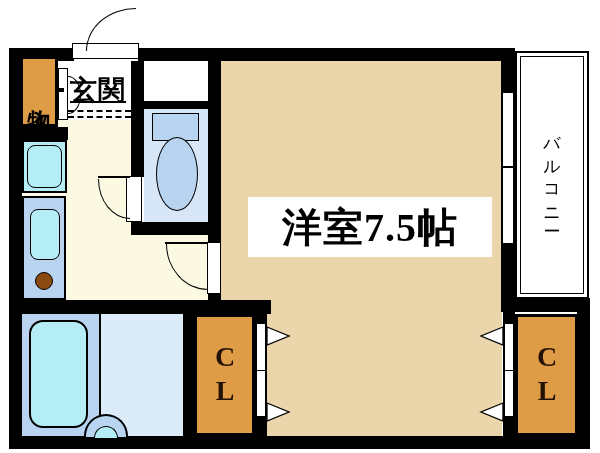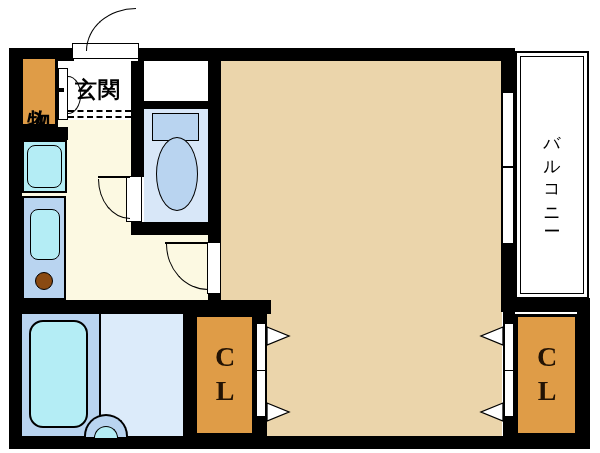--- a/index.html
+++ b/index.html
@@ -73,21 +73,21 @@
   <div class="abs lbl" style="left:20px;top:56px;width:38px;height:71px;background:var(--closet);border:3px solid #000;z-index:3;">
     <span class="vtext" style="font-size:23px;font-weight:600;line-height:1;">物入</span>
   </div>
 
   <div class="door" style="left:58px;top:68px;width:10px;height:52px;border-width:1.2px;"></div>
   <div class="abs" style="left:58px;top:88px;width:6px;height:4px;background:#000;z-index:6;"></div>
   <div class="arc" style="left:68px;top:76px;width:13px;height:19px;border-top:1.3px solid #000;border-right:1.3px solid #000;border-top-right-radius:100% 100%;"></div>
   <div class="arc" style="left:68px;top:95px;width:13px;height:19px;border-bottom:1.3px solid #000;border-right:1.3px solid #000;border-bottom-right-radius:100% 100%;"></div>
 
   <div class="abs lbl" style="left:62px;top:72px;width:72px;height:36px;z-index:4;">
-    <span style="font-size:22px;font-weight:600;letter-spacing:1px;">玄関</span>
+    <span style="font-size:27px;font-weight:600;letter-spacing:1px;text-decoration:underline;">玄関</span>
   </div>
   <div class="abs" style="left:68px;top:110px;width:63px;height:0;border-top:2px dashed #000;z-index:4;"></div>
   <div class="abs" style="left:68px;top:116px;width:63px;height:0;border-top:2px dashed #000;z-index:4;"></div>
 
   <div class="abs" style="left:74px;top:48px;width:64px;height:13px;background:#fff;z-index:4;"></div>
   <div class="door" style="left:72px;top:43px;width:67px;height:16px;"></div>
   <div class="arc" style="left:86px;top:8px;width:50px;height:43px;border-top:1.5px solid #000;border-left:1.5px solid #000;border-top-left-radius:100% 100%;"></div>
 
   <div class="fx" style="left:144px;top:109px;width:64px;height:113px;">
     <div class="abs" style="left:8px;top:4px;width:47px;height:28px;background:var(--fixture-blue);border:1.5px solid #000;"></div>
@@ -106,20 +106,23 @@
     <div class="abs" style="left:6px;top:11px;width:30px;height:51px;background:var(--fixture-cyan);border:1.5px solid #000;border-radius:8px;"></div>
     <div class="abs" style="left:11px;top:74px;width:18px;height:18px;background:var(--burner);border:1.5px solid #000;border-radius:50%;"></div>
   </div>
 
   <div class="fx" style="left:29px;top:320px;width:59px;height:108px;background:var(--fixture-cyan);border:2px solid #000;border-radius:14px;"></div>
   <div class="abs" style="left:99px;top:313px;width:2px;height:123px;background:#000;z-index:3;"></div>
   <div class="fx" style="left:84px;top:414px;width:44px;height:23px;background:var(--fixture-blue);border:2px solid #000;border-bottom:none;border-radius:22px 22px 0 0;">
     <div class="abs" style="left:8px;top:10px;width:24px;height:12px;background:var(--fixture-cyan);border:1.5px solid #000;border-bottom:none;border-radius:12px 12px 0 0;"></div>
   </div>
 
+  <div class="abs lbl" style="left:248px;top:197px;width:244px;height:60px;background:#fff;z-index:4;">
+    <span style="font-size:40px;font-weight:bold;letter-spacing:1px;">洋室7.5帖</span>
+  </div>
 
   <div class="abs" style="left:208px;top:243px;width:13px;height:50px;background:#fff;z-index:4;"></div>
   <div class="door" style="left:207px;top:242px;width:14px;height:52px;"></div>
   <div class="abs" style="left:165px;top:242px;width:43px;height:0;border-top:2px solid #000;z-index:5;"></div>
   <div class="arc" style="left:166px;top:244px;width:42px;height:46px;border-left:1.5px solid #000;border-bottom:1.5px solid #000;border-bottom-left-radius:100% 100%;"></div>
 
   <div class="closet lbl" style="left:194px;top:314px;width:61px;height:122px;">
     <span class="upright cl-label">CL</span>
   </div>
   <div class="strip" style="left:255px;top:322px;width:12px;height:96px;">

